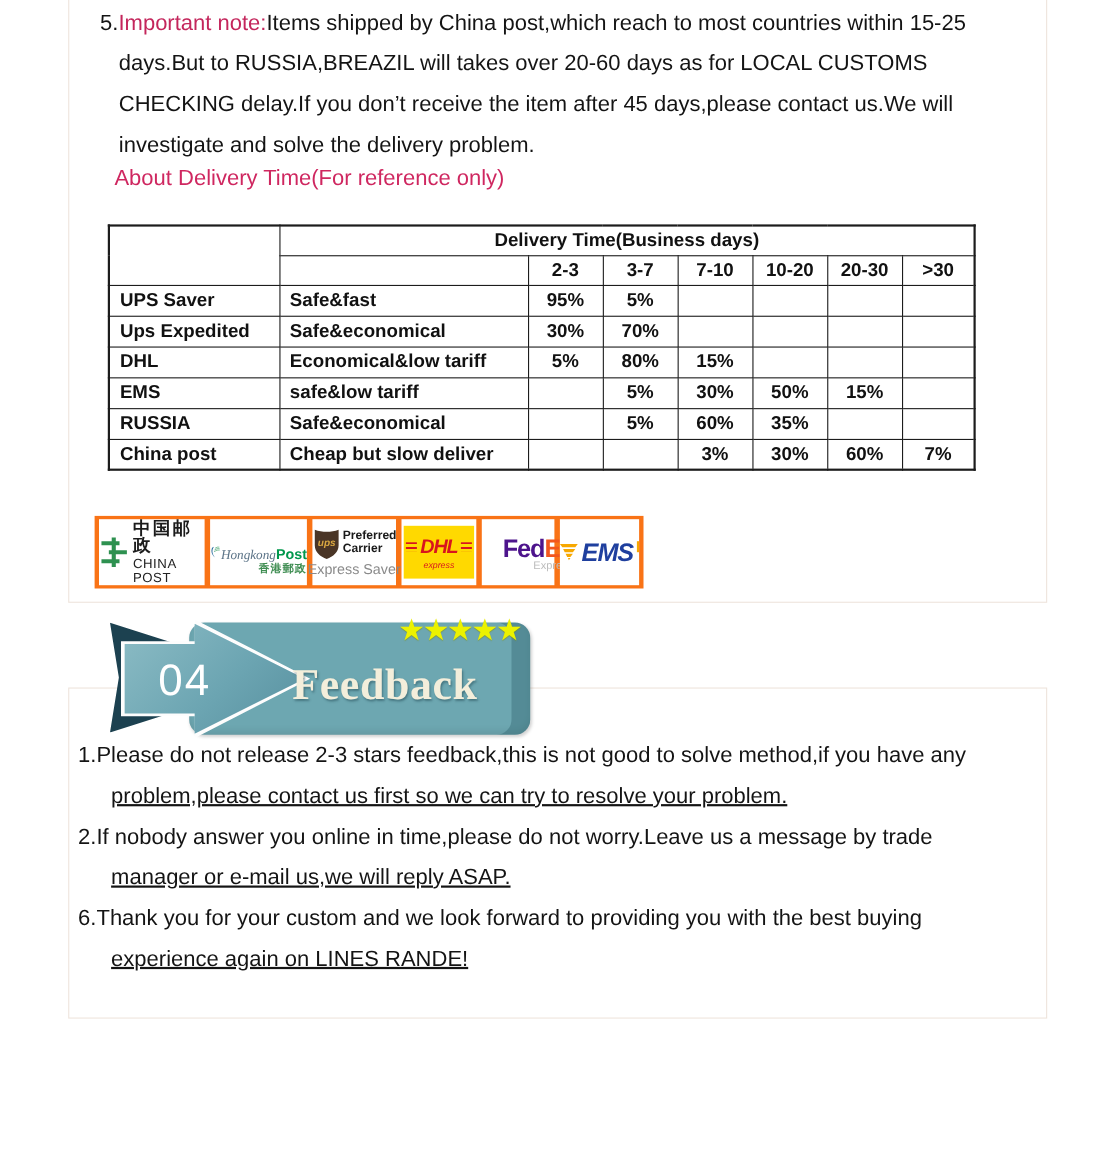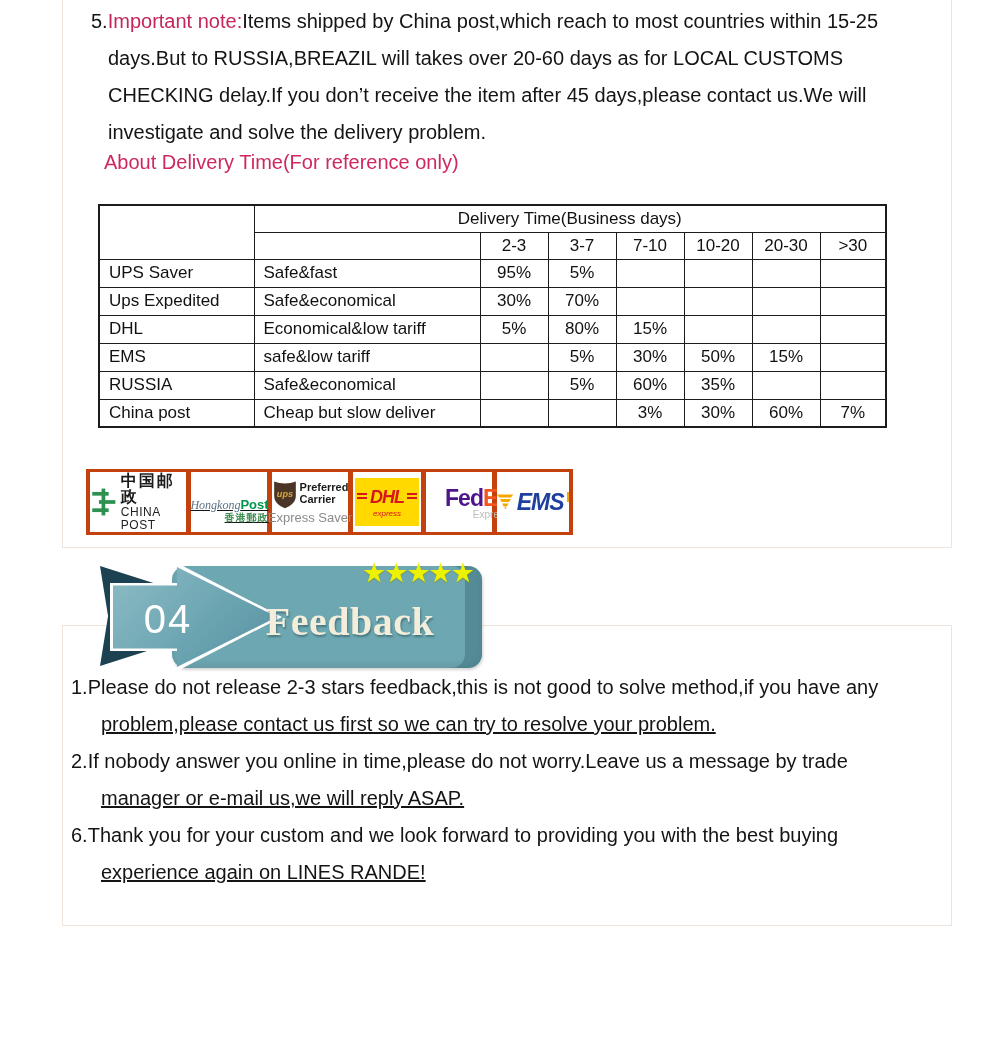--- a/index.html
+++ b/index.html
@@ -15,36 +15,36 @@
   
   .note-block { position:absolute; left:28px; top:18px; }
   .note-line { height:37px; line-height:37px; font-size:20px; white-space:nowrap; color:#141414; }
   .note-line.cont { padding-left:17px; }
   .red-strong { color:#c4265c; }
   .about-line { position:absolute; left:41px; top:166px; font-size:20px; color:#cf2760; white-space:nowrap; }
 
   
   .tbl-wrap { position:absolute; left:35px; top:219px; }
   table.delivery { border-collapse:collapse; table-layout:fixed; width:787px; border:2px solid #1c1c1c; }
-  table.delivery td, table.delivery th { border:1px solid #1c1c1c; font-size:17px; font-weight:normal; color:#111; overflow:hidden; }
+  table.delivery td, table.delivery th { border:1px solid #1c1c1c; font-size:17px; font-weight:bold; color:#111; overflow:hidden; }
   table.delivery tr { height:28px; }
   table.delivery tr.hdr { height:27px; }
   .th-big { font-size:18px; text-align:center; }
   .c { text-align:center; }
   .lpad { padding-left:9px; text-align:left; }
 
   
   .logo-strip { position:absolute; left:23px; top:484px; display:flex; align-items:center; gap:5px;
-                background:#c2410c; padding:3px 4px; }
+                background:#f97316; padding:3px 4px; }
   .logo-tile { background:#fff; height:60px; display:flex; align-items:center; justify-content:center; }
   .t-cp { width:96px; gap:4px; }
   .cp-txt { display:flex; flex-direction:column; line-height:1.05; }
   .cp-cn { font-size:16px; font-weight:bold; letter-spacing:2px; color:#1b1b1b; }
   .cp-en { font-size:12px; color:#222; letter-spacing:0.5px; }
-  .t-hk { width:76px; gap:1px;text-decoration:underline; }
+  .t-hk { width:88px; gap:1px; }
   .hk-txt { display:flex; flex-direction:column; align-items:flex-end; line-height:1.1; margin-top:14px; }
   .hk-row { white-space:nowrap; }
   .hk-it { font-family:"Liberation Serif", serif; font-style:italic; font-size:12px; color:#5a7286; }
   .hk-post { font-size:13px; font-weight:bold; color:#00974c; }
   .hk-cn { font-size:10px; color:#3f8d52; font-weight:bold; letter-spacing:1px; }
   .t-ups { width:76px; }
   .ups-inner { display:flex; flex-direction:column; align-items:center; }
   .ups-top { display:flex; align-items:center; gap:2px; }
   .ups-tag { font-size:11px; font-weight:bold; color:#1a1a1a; line-height:1.05; }
   .ups-sub { font-size:13px; color:#8a8a8a; margin-top:1px; white-space:nowrap; }

